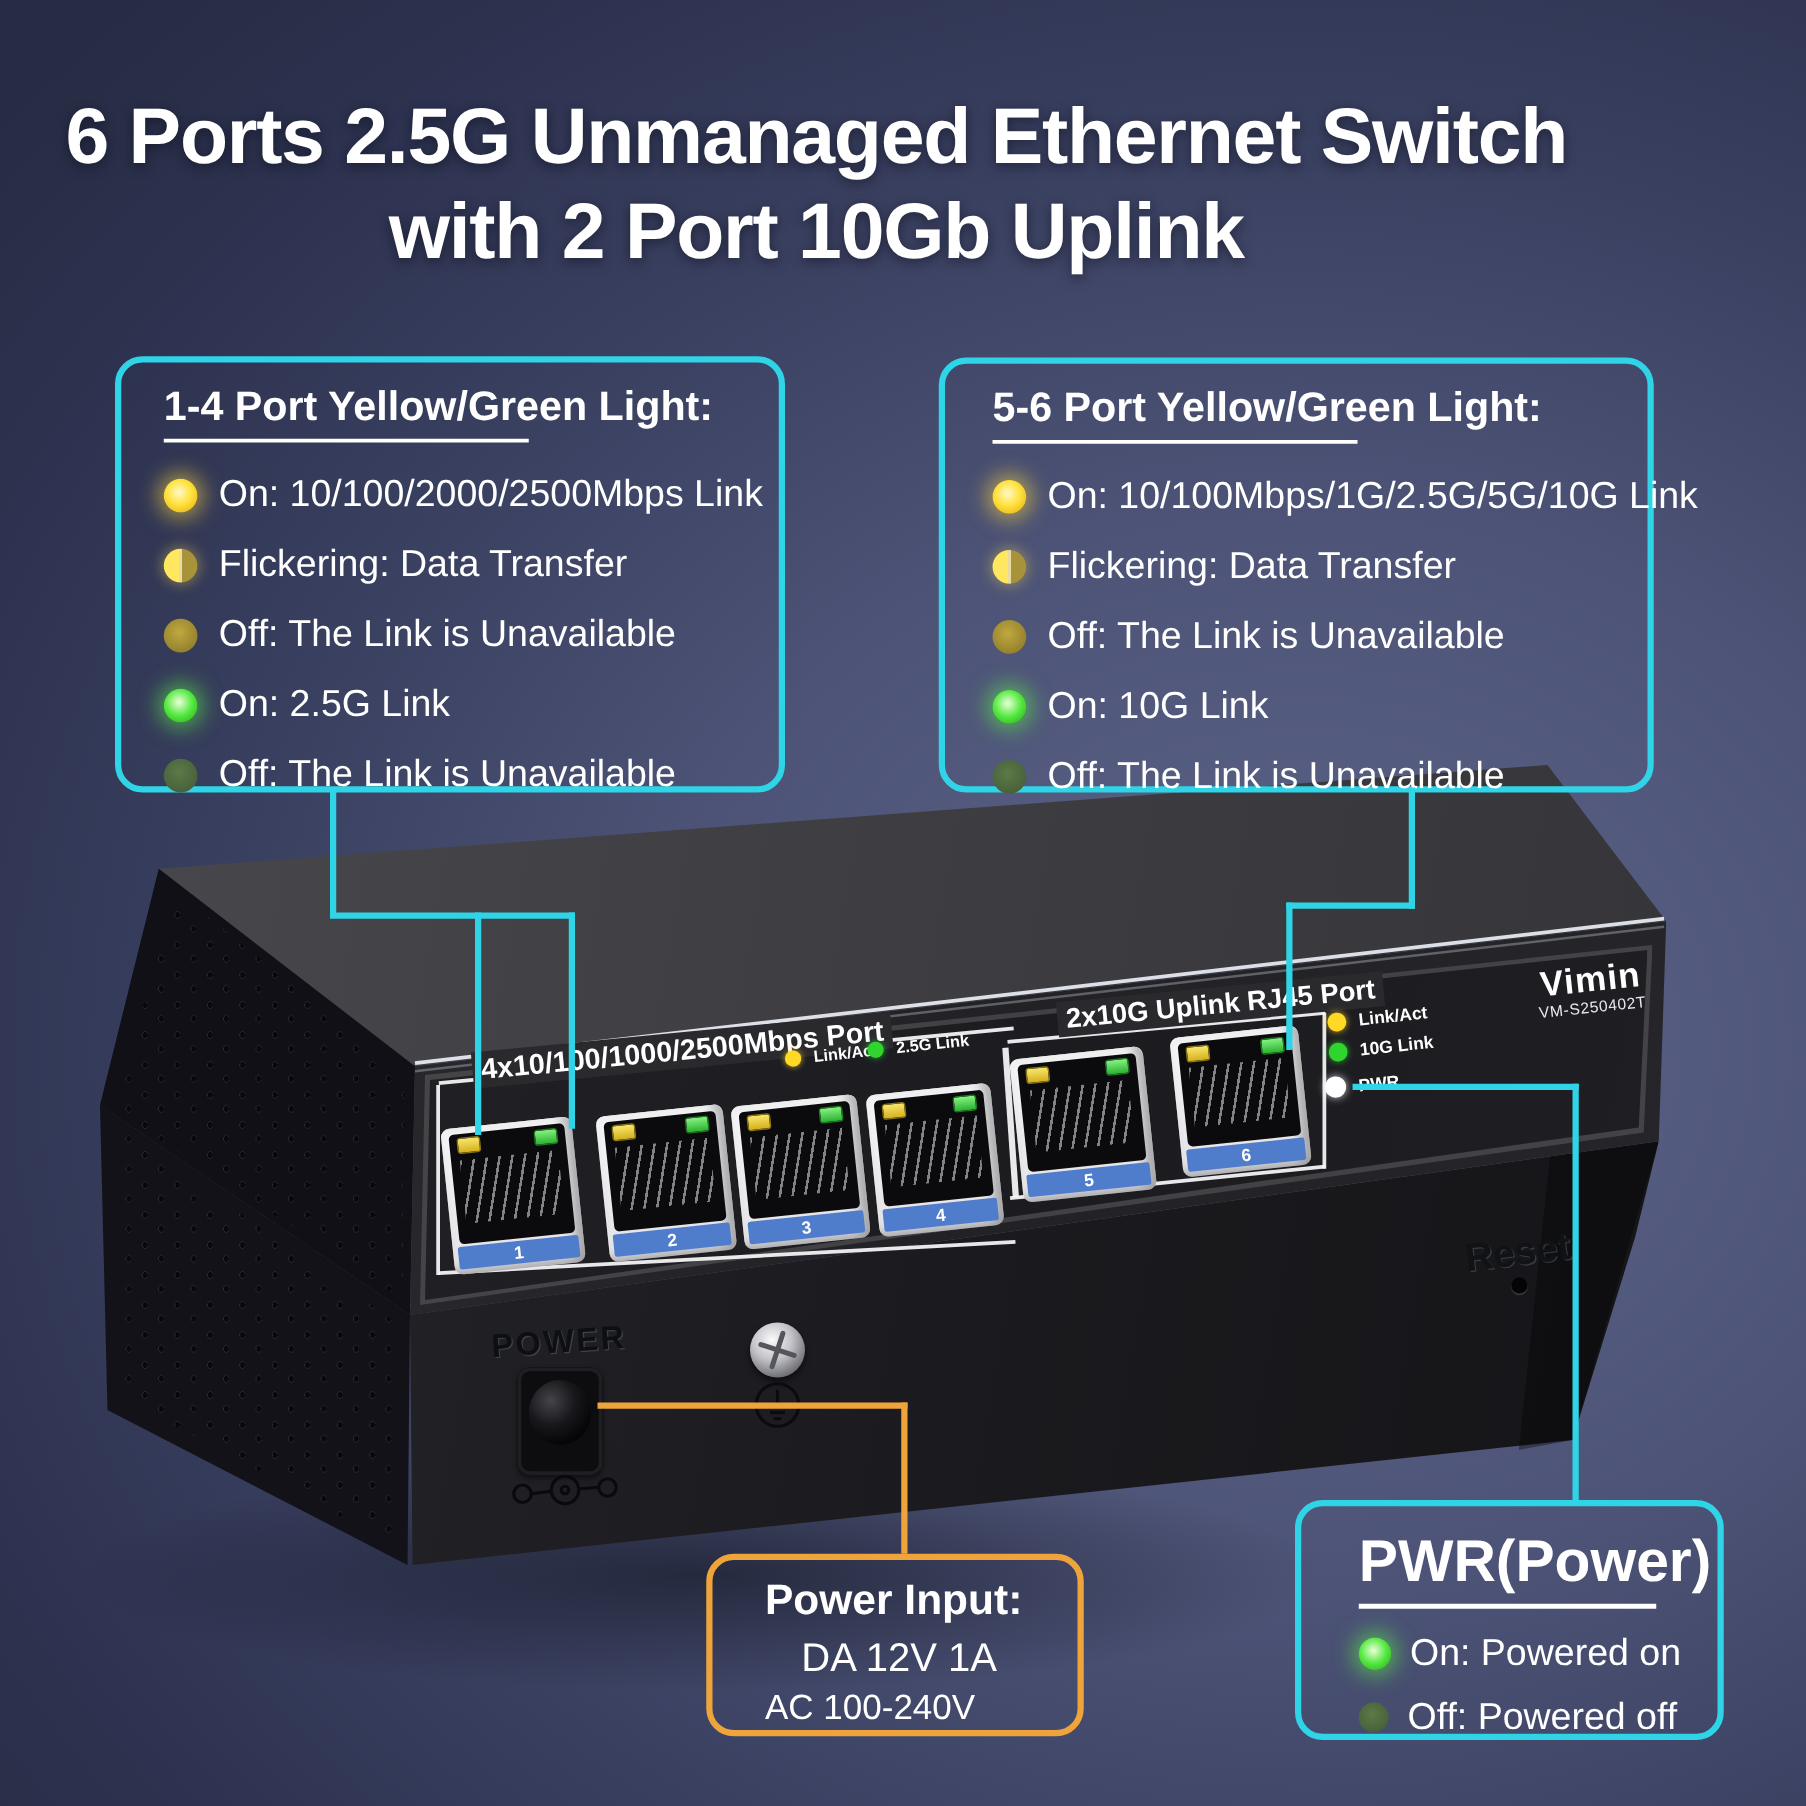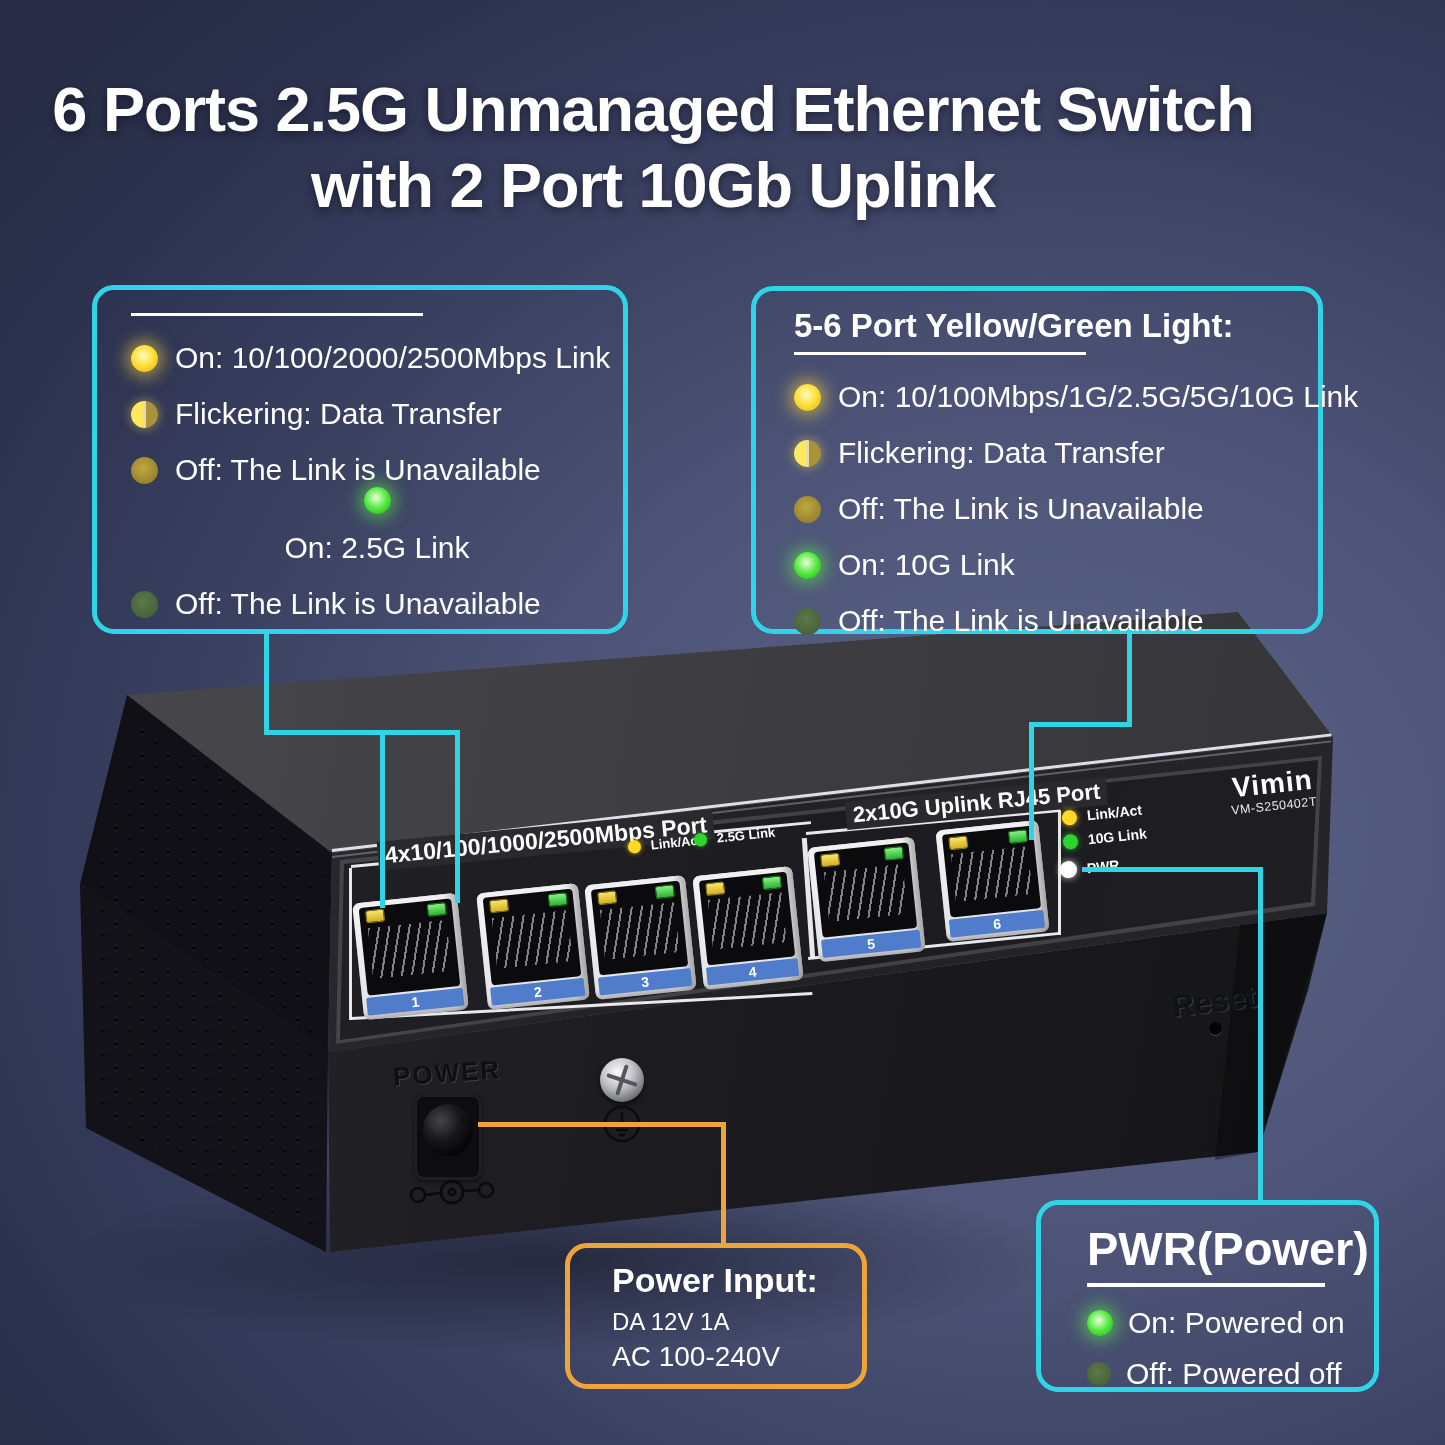--- a/index.html
+++ b/index.html
@@ -206,34 +206,35 @@
   <div class="abs port" style="left:941px;top:825px;width:103px;height:112px;">
     <div class="jack">
         <span class="pled y"></span>
         <span class="pled g"></span>
         <div class="pins"></div>
       </div>
     <div class="numbar">6</div>
   </div>
 
   <div class="abs cbox" style="left:92px;top:285px;width:536px;height:349px;padding:16px 0 0 34px;">
+    <div class="cb-title">1-4 Port Yellow/Green Light:</div>
     <div class="cb-underline" style="width:292px;"></div>
     <div class="cb-row" style="margin-top:25px;">
       <span class="led yellow-on"></span>
       <span class="cb-text">On: 10/100/2000/2500Mbps Link</span>
     </div>
     <div class="cb-row" style="margin-top:22px;">
       <span class="led yellow-flicker"></span>
       <span class="cb-text">Flickering: Data Transfer</span>
     </div>
     <div class="cb-row" style="margin-top:22px;">
       <span class="led yellow-off"></span>
       <span class="cb-text">Off: The Link is Unavailable</span>
     </div>
-    <div class="cb-row" style="flex-direction:column;">
+    <div class="cb-row" style="margin-top:22px;">
       <span class="led green-on"></span>
       <span class="cb-text">On: 2.5G Link</span>
     </div>
     <div class="cb-row" style="margin-top:22px;">
       <span class="led green-off"></span>
       <span class="cb-text">Off: The Link is Unavailable</span>
     </div>
   </div>
 
   <div class="abs cbox" style="left:751px;top:286px;width:572px;height:348px;padding:16px 0 0 38px;">
@@ -256,21 +257,21 @@
       <span class="cb-text">On: 10G Link</span>
     </div>
     <div class="cb-row" style="margin-top:22px;">
       <span class="led green-off"></span>
       <span class="cb-text">Off: The Link is Unavailable</span>
     </div>
   </div>
 
   <div class="abs obox" style="left:565px;top:1243px;width:302px;height:146px;padding:13px 0 0 42px;">
     <div style="font-size:34px;font-weight:700;">Power Input:</div>
-    <div style="font-size:24px;margin-top:8px;">DA 12V 1A</div>
+    <div style="font-size:32px;margin-top:8px;margin-left:29px;">DA 12V 1A</div>
     <div style="font-size:28px;margin-top:5px;">AC 100-240V</div>
   </div>
 
   <div class="abs cbox" style="left:1036px;top:1200px;width:343px;height:192px;padding:16px 0 0 46px;">
     <div style="font-size:47px;font-weight:700;">PWR(Power)</div>
     <div class="cb-underline" style="width:238px;height:4px;"></div>
     <div class="cb-row" style="margin-top:19px;gap:15px;">
       <span class="led green-on" style="width:26px;height:26px;flex-basis:26px;"></span>
       <span class="cb-text">On: Powered on</span>
     </div>

